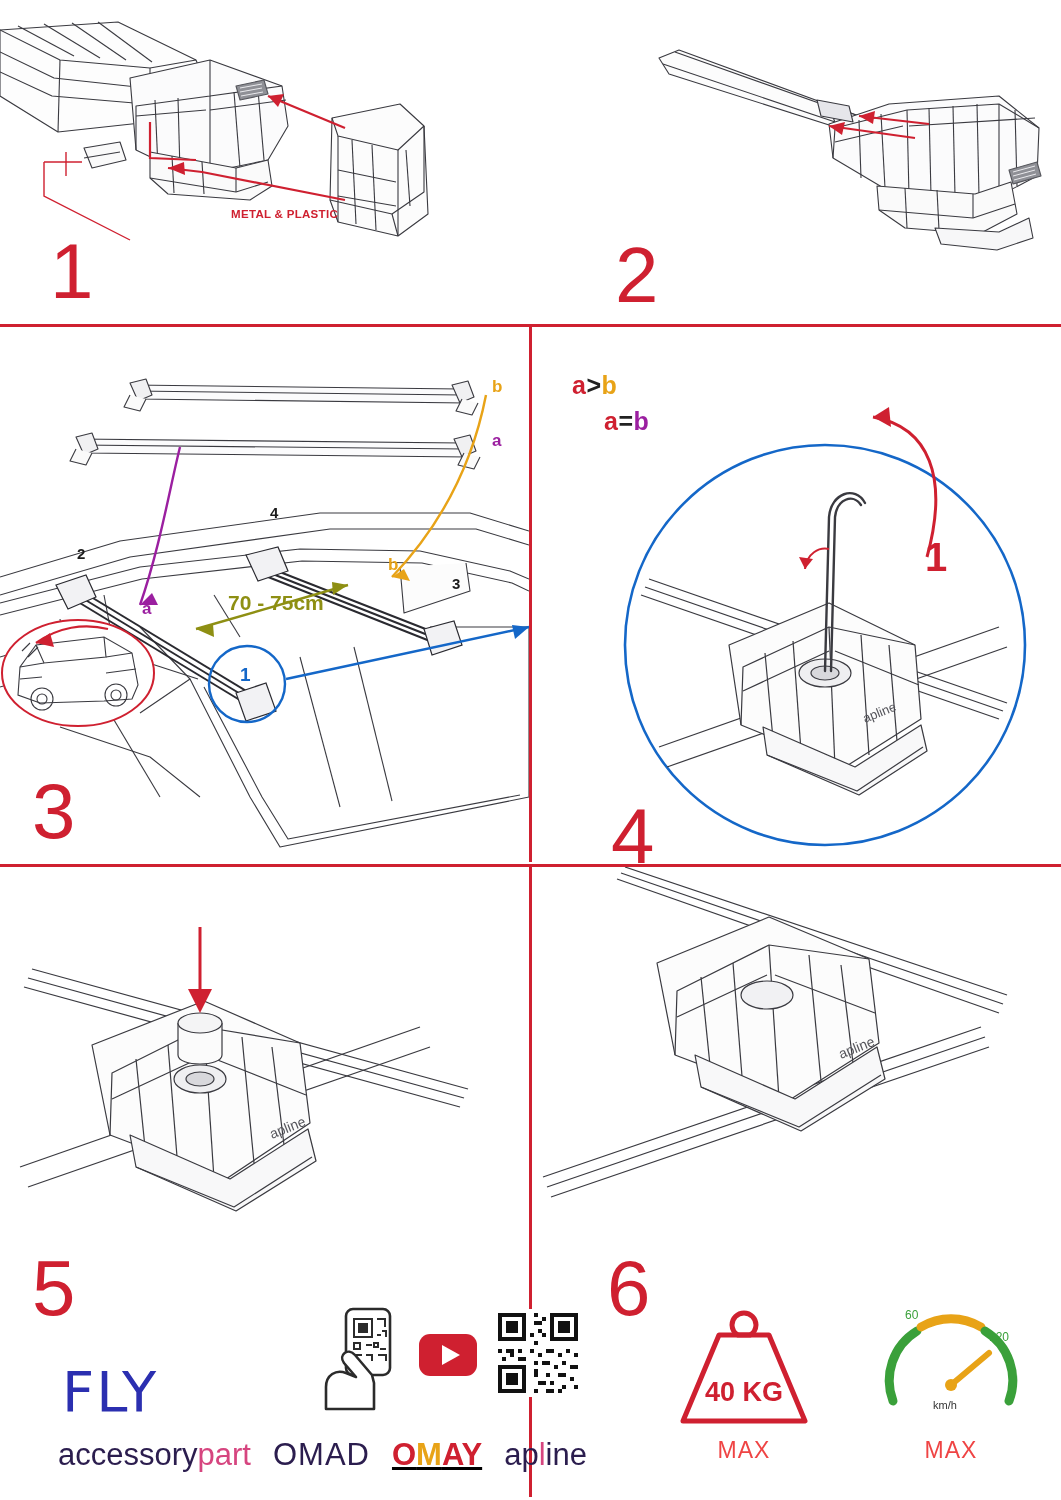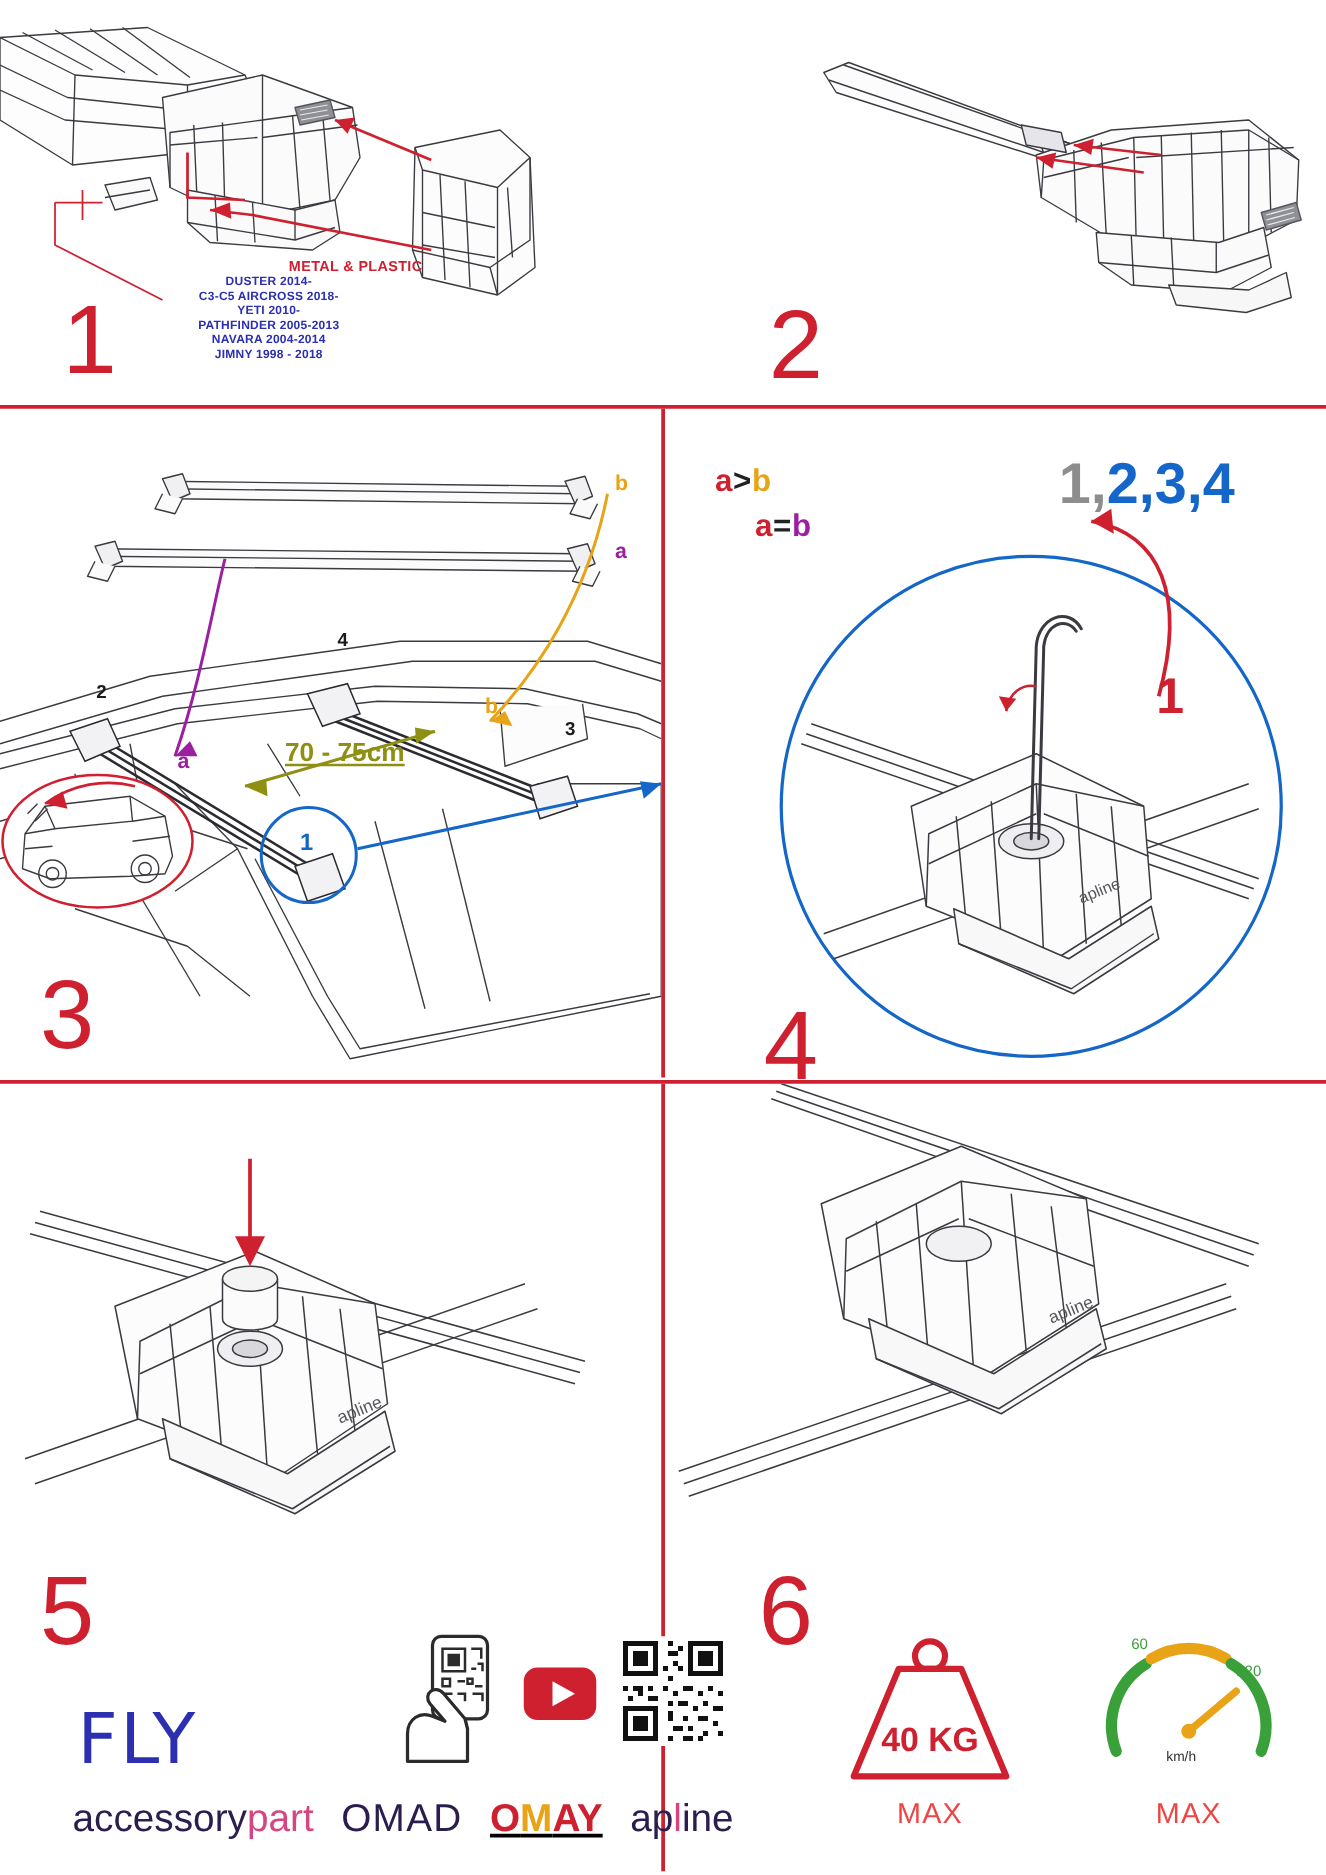--- a/index.html
+++ b/index.html
@@ -33,21 +33,21 @@
     color:#2b2fb0;font-size:9.6px;font-weight:bold;line-height:11.5px;
     text-align:center;letter-spacing:.2px;
   }
 
   
   .ab-eq{font-size:25px;font-weight:bold;line-height:30px;letter-spacing:.5px;}
   .ab-eq .a{color:#cf2030;}
   .ab-eq .gt{color:#222;}
   .ab-eq .b{color:#e8a317;}
   .ab-eq2 .b2{color:#9b1fa0;}
-  .dimtext{color:#8e8f13;font-size:21px;font-weight:bold;text-decoration:underline;}
+  .dimtext{color:#8e8f13;font-size:21px;font-weight:bold;}
   .mark-a{color:#9b1fa0;font-size:17px;font-weight:bold;}
   .mark-b{color:#e8a317;font-size:17px;font-weight:bold;}
   .mark-num{color:#1b1b1b;font-size:15px;font-weight:bold;}
   .mark-num.blue{color:#1467c8;font-size:19px;}
 
   
   .seq{
     font-size:46px;font-weight:bold;letter-spacing:0px;
   }
   .seq .g{color:#8d8d8d;}
@@ -143,28 +143,20 @@
       <polygon points="168,168 184,162 185,175" fill="#cf2030"></polygon>
       <g stroke="#cf2030" stroke-width="1.4" fill="none">
         <path d="M44 162 L82 162"></path>
         <path d="M44 162 L44 196 L130 240"></path>
         <path d="M66 152 L66 176"></path>
       </g>
     </svg>
 
     <div style="position:absolute;left:92px;top:208px;width:246px;">
       <div class="metal-title">METAL &amp; PLASTIC</div>
-      <div class="metal-list">
-        <div>DUSTER 2014-</div>
-        <div>C3-C5 AIRCROSS 2018-</div>
-        <div>YETI 2010-</div>
-        <div>PATHFINDER 2005-2013</div>
-        <div>NAVARA 2004-2014</div>
-        <div>JIMNY 1998 - 2018</div>
-      </div>
     </div>
 
     <div class="stepnum" style="position:absolute;left:50px;top:232px;">1</div>
   </div>
 
   <div class="panel" style="left:529px;top:0;width:532px;height:324px;">
     <svg width="532" height="324" viewBox="0 0 532 324">
       <g fill="none" stroke="#3a3a40" stroke-width="1.1" stroke-linejoin="round">
 
         <path d="M130 58 L150 50 L330 116 L322 132 L140 74 Z" fill="#fcfcfc"></path>
@@ -373,23 +365,20 @@
       </g>
       <polygon points="276,242 270,230 284,232" fill="#cf2030"></polygon>
 
       <g stroke="#cf2030" stroke-width="3" fill="none">
         <path d="M398 230 C 420 150 400 100 344 90"></path>
       </g>
       <polygon points="344,90 360,80 362,100" fill="#cf2030"></polygon>
 
       <text x="336" y="396" font-family="Liberation Sans, sans-serif" font-size="13" fill="#56565c" transform="rotate(-22 336 396)">apline</text>
     </svg>
-    <div class="seq" style="position:absolute;left:318px;top:32px;">
-      <span class="g">1,</span><span class="bl">2,3,4</span>
-    </div>
     <div class="one-red" style="position:absolute;left:396px;top:208px;">1</div>
     <div class="stepnum" style="position:absolute;left:82px;top:470px;">4</div>
   </div>
 
   <div class="panel" style="left:0;top:867px;width:529px;height:633px;">
     <svg width="529" height="400" viewBox="0 0 529 400">
       <g fill="none" stroke="#3a3a40" stroke-width="1.2" stroke-linejoin="round">
         <path d="M24 120 L460 240"></path>
         <path d="M32 102 L468 222"></path>
         <path d="M28 111 L464 231"></path>

